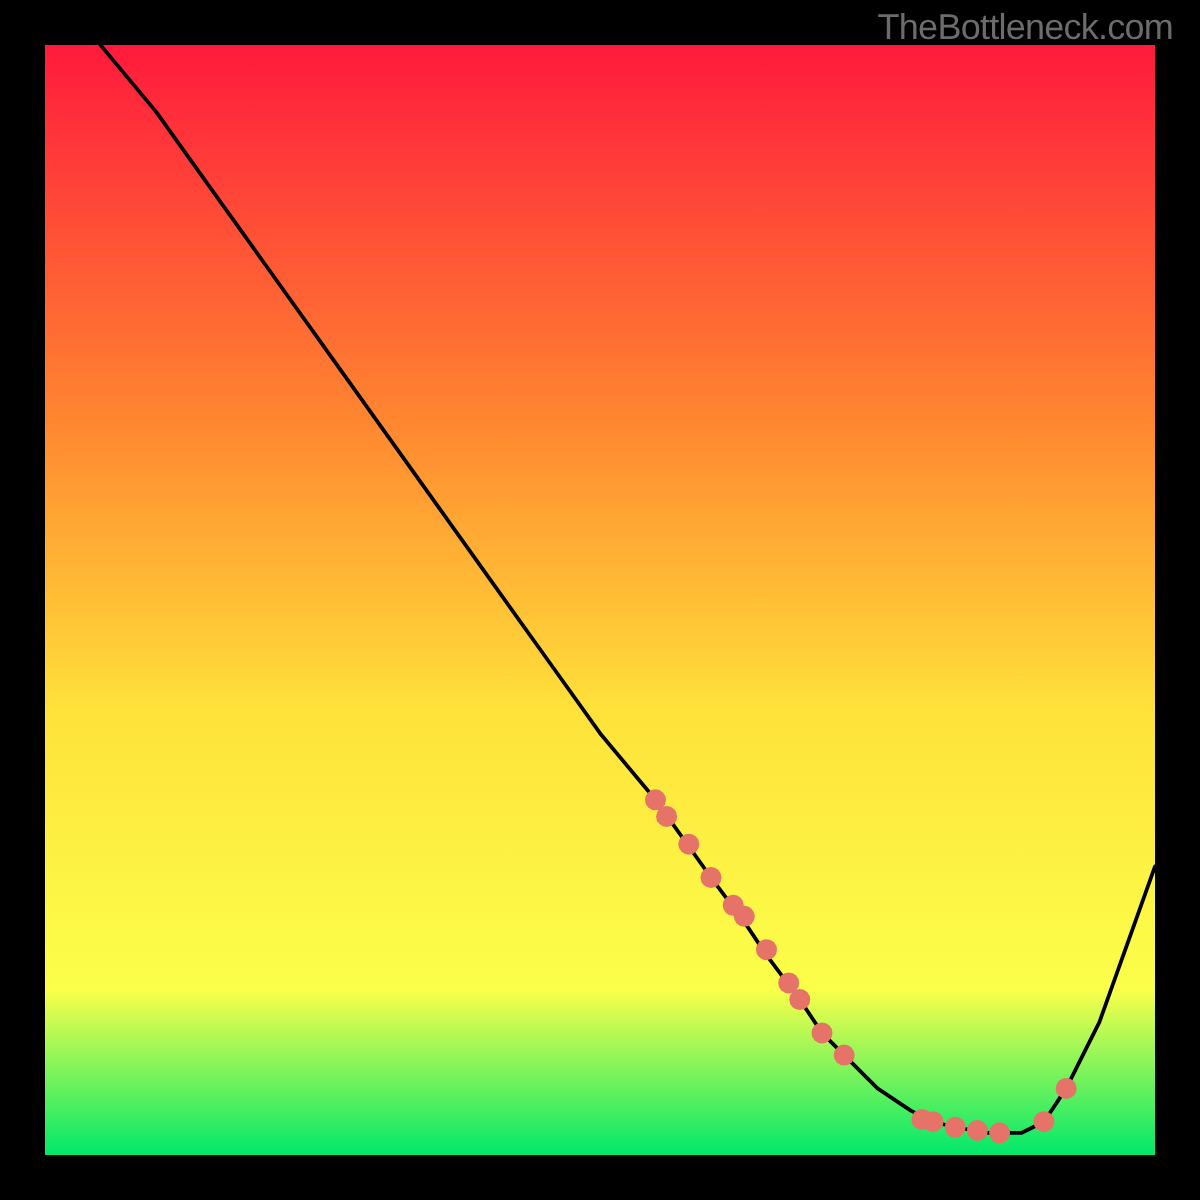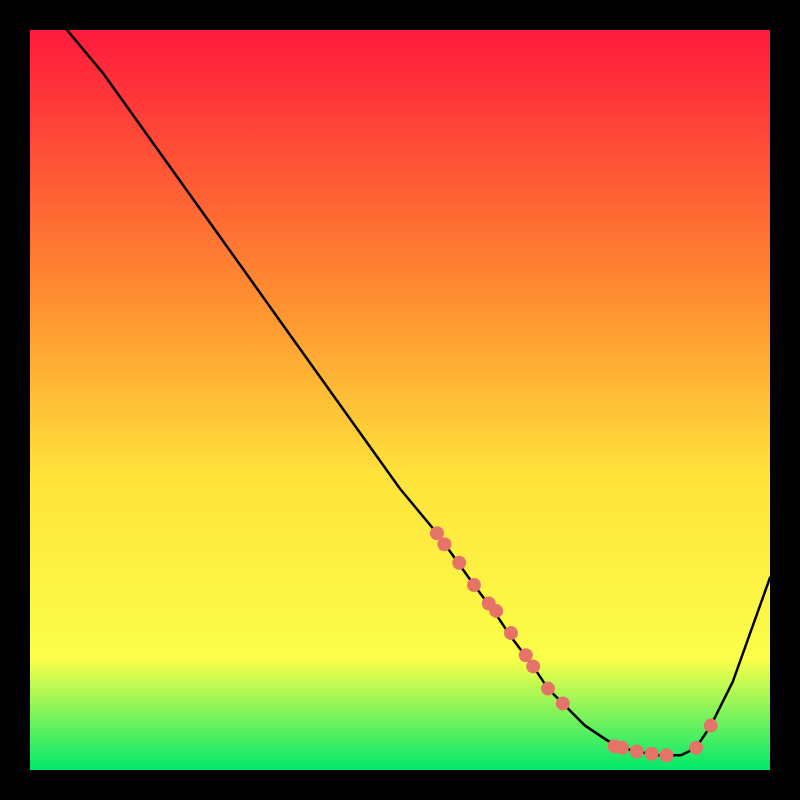--- a/index.html
+++ b/index.html
@@ -33,20 +33,21 @@
     color: #6c6c6c;
     letter-spacing: -0.5px;
     z-index: 10;
   }
   svg { display: block; }
 </style>
 </head>
 <body>
 
 <div class="chart-container">
+  <div class="watermark">TheBottleneck.com</div>
   <div class="plot-area">
     <svg width="740" height="740" viewBox="0 0 740 740" preserveAspectRatio="none">
       <defs>
         <linearGradient id="bg-grad" x1="0" y1="0" x2="0" y2="1">
           <stop id="g0" offset="0%" stop-color="#ff1a3c"></stop>
           <stop id="g1" offset="35%" stop-color="#ff8a30"></stop>
           <stop id="g2" offset="60%" stop-color="#ffe23a"></stop>
           <stop id="g3" offset="85%" stop-color="#fbff4a"></stop>
           <stop id="g4" offset="100%" stop-color="#00e86b"></stop>
         </linearGradient>

